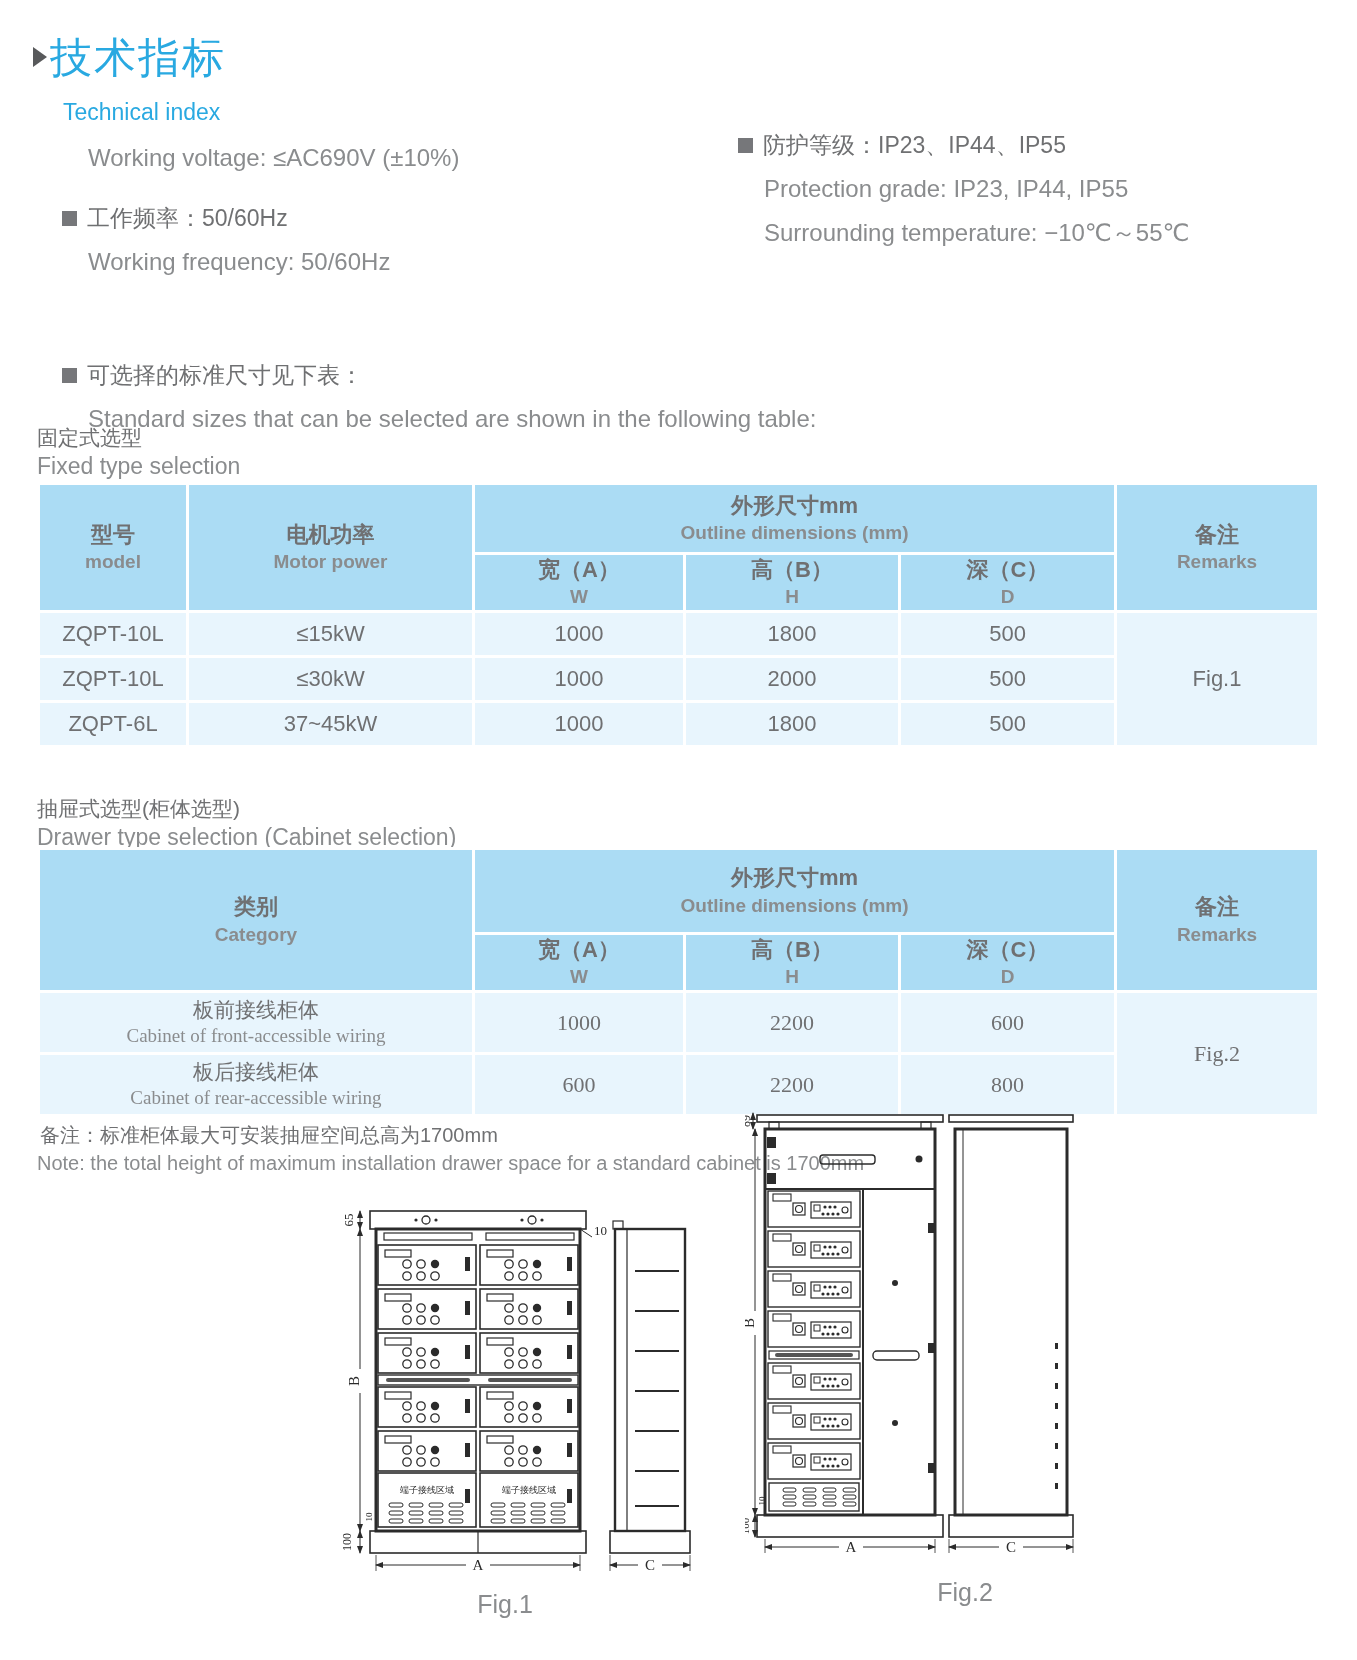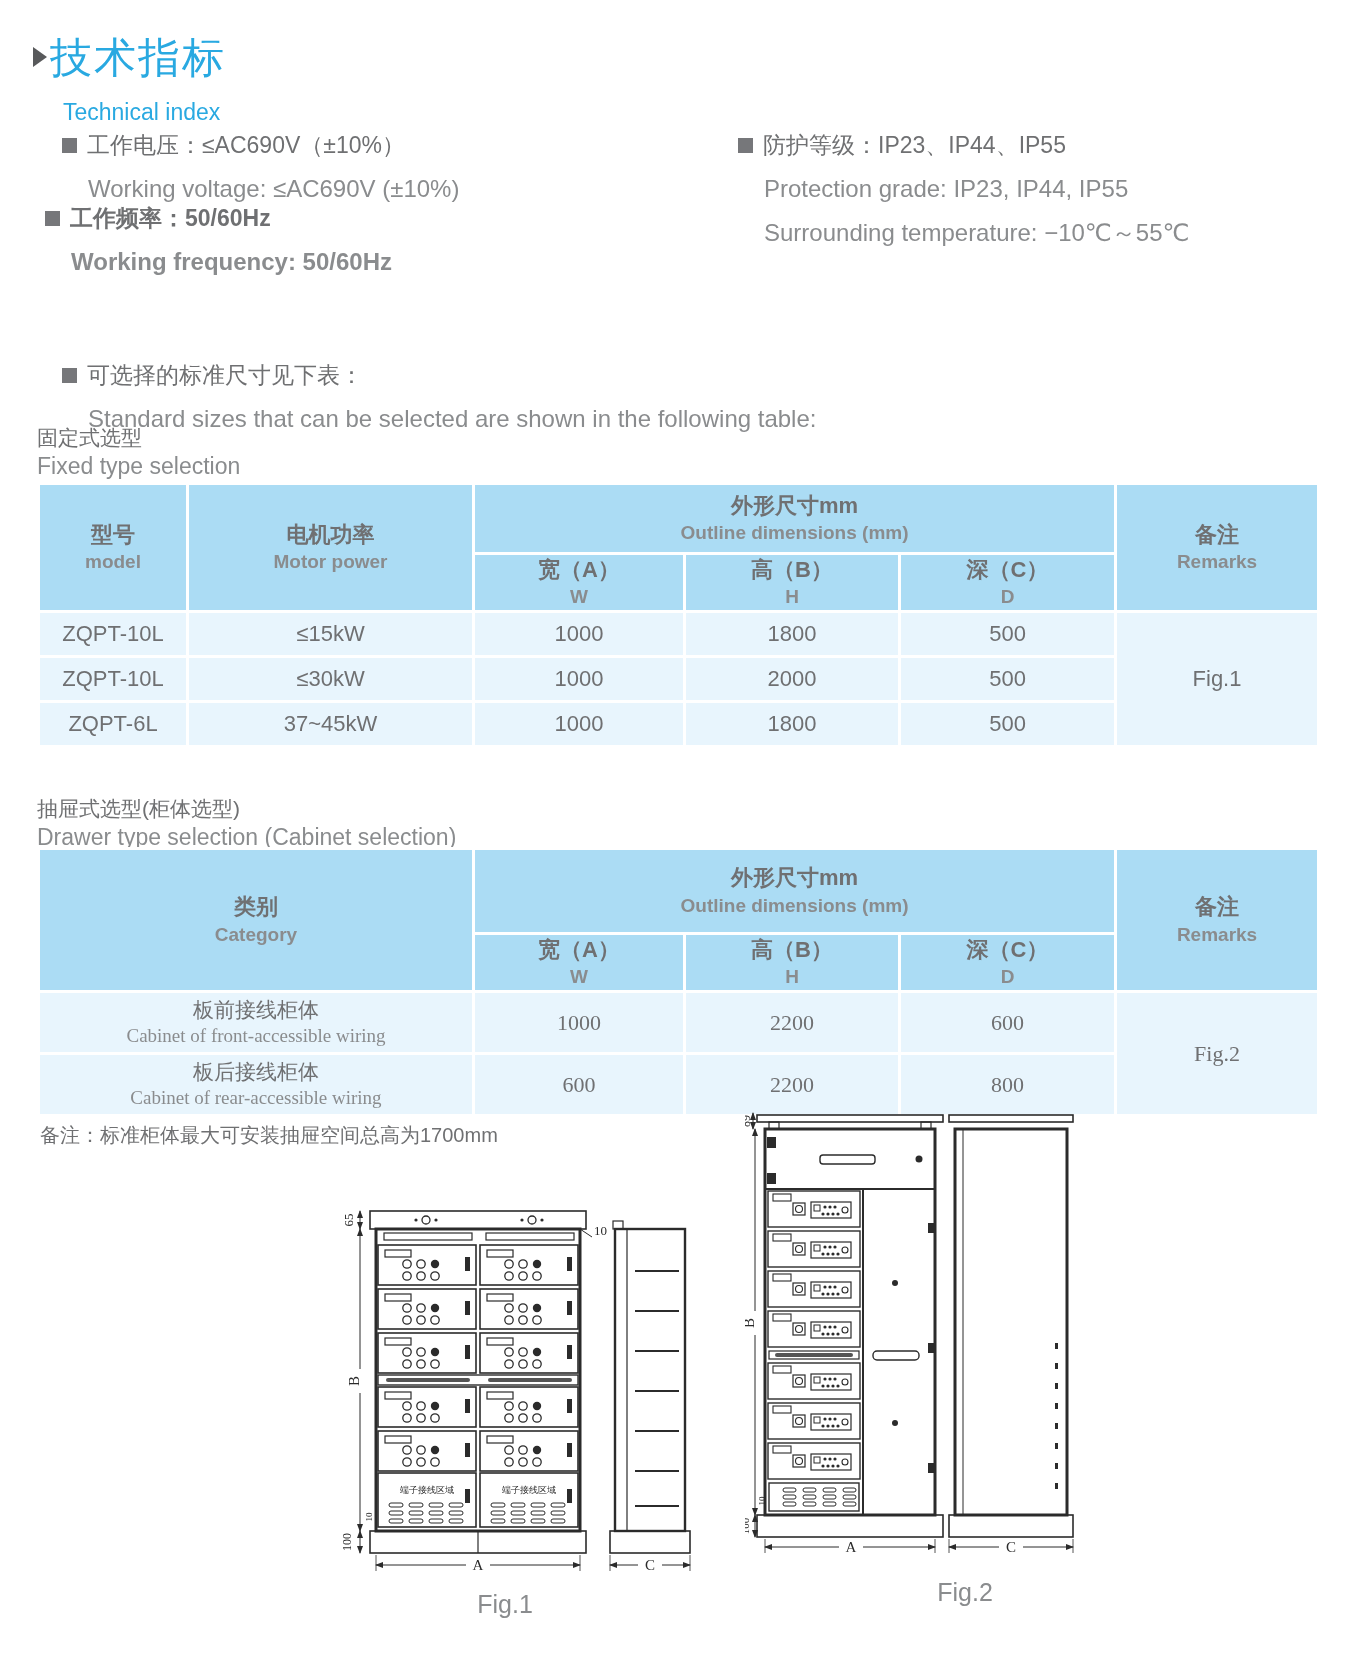--- a/index.html
+++ b/index.html
@@ -51,27 +51,23 @@
 </head>
 <body>
 
 <div class="page">
 
   <span class="title-arrow"></span>
   <div class="page-title">技术指标</div>
   <div class="page-subtitle">Technical index</div>
 
   <div class="spec" style="left:62px;top:130px;">
-    <div class="zh">
-        <span class="bullet"></span>
-        <span>工作电压：≤AC690V（±10%）</span>
-      </div>
     <div class="en">Working voltage: ≤AC690V (±10%)</div>
   </div>
-  <div class="spec" style="left:45px;top:203px;font-weight:bold;">
+  <div class="spec" style="left:62px;top:203px;">
     <div class="zh">
         <span class="bullet"></span>
         <span>工作频率：50/60Hz</span>
       </div>
     <div class="en">Working frequency: 50/60Hz</div>
   </div>
   <div class="spec" style="left:62px;top:360px;">
     <div class="zh">
         <span class="bullet"></span>
         <span>可选择的标准尺寸见下表：</span>
@@ -216,20 +212,21 @@
         <div class="cat-en">Cabinet of rear-accessible wiring</div>
       </td>
       <td class="val">600</td>
       <td class="val">2200</td>
       <td class="val">800</td>
     </tr>
     </tbody>
   </table>
 
   <div class="abs note-zh" style="left:40px;top:1122px;">备注：标准柜体最大可安装抽屉空间总高为1700mm</div>
+  <div class="abs note-en" style="left:37px;top:1152px;">Note: the total height of maximum installation drawer space for a standard cabinet is 1700mm</div>
 
   <svg class="abs" style="left:338px;top:1183px;" width="370" height="400" viewBox="0 0 370 400">
     <defs>
       <marker id="arr" markerWidth="9" markerHeight="8" refX="7" refY="4" orient="auto-start-reverse">
         <path d="M0,1 L8,4 L0,7 z" fill="#2b2b2b"></path>
       </marker>
       <g id="f1cell">
         <rect x="2" y="2" width="98" height="40" fill="#fff" stroke="#2b2b2b" stroke-width="1.6"></rect>
         <rect x="9" y="7" width="26" height="7" fill="none" stroke="#2b2b2b" stroke-width="1.2"></rect>
         <circle cx="31" cy="21" r="4.2" fill="none" stroke="#2b2b2b" stroke-width="1.3"></circle>

